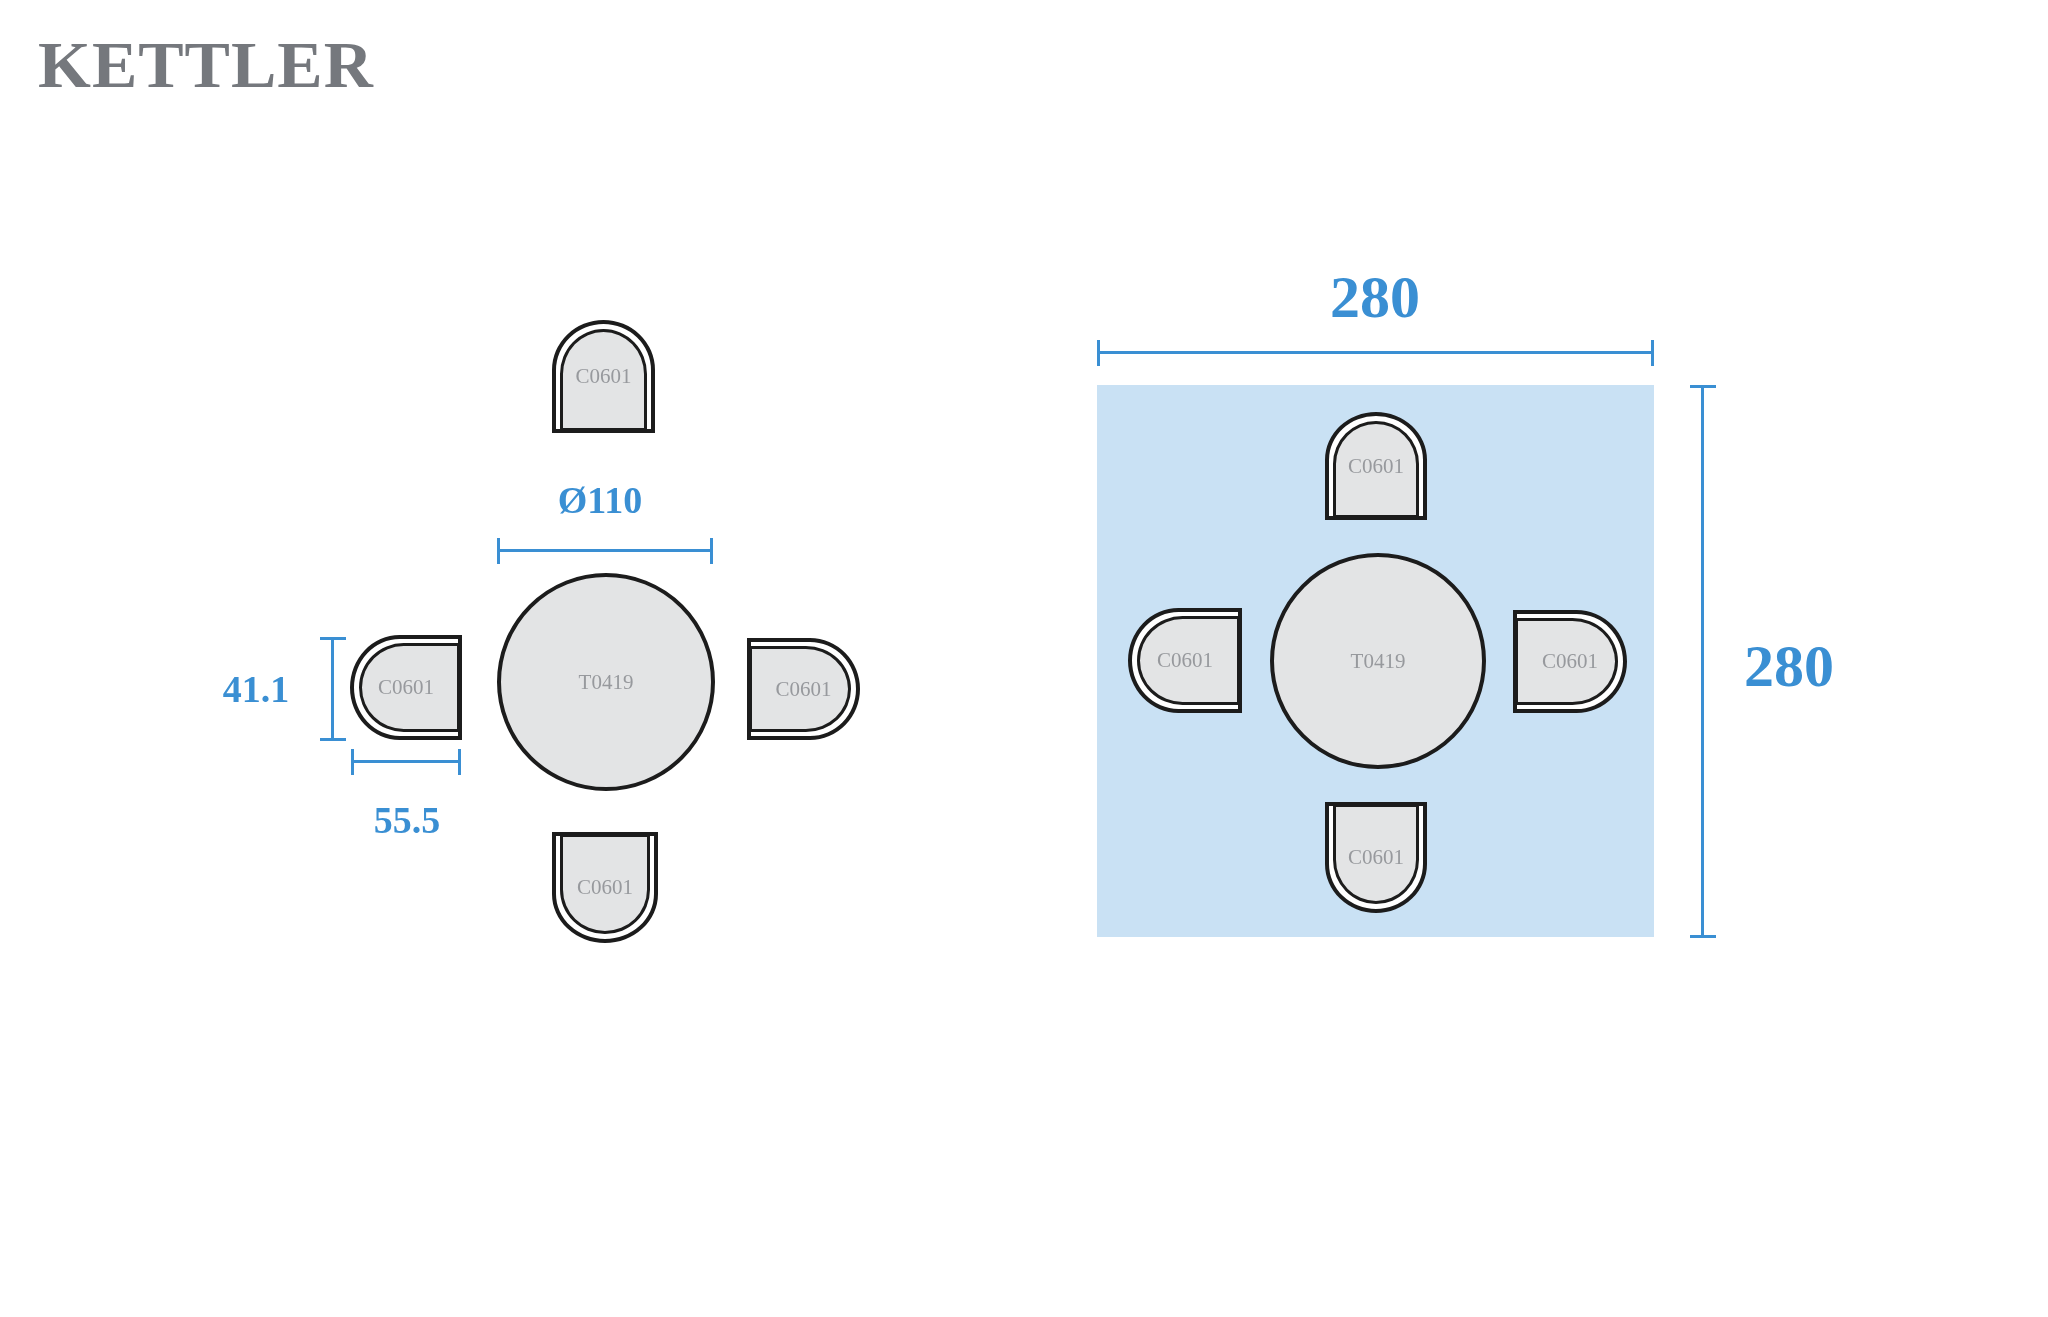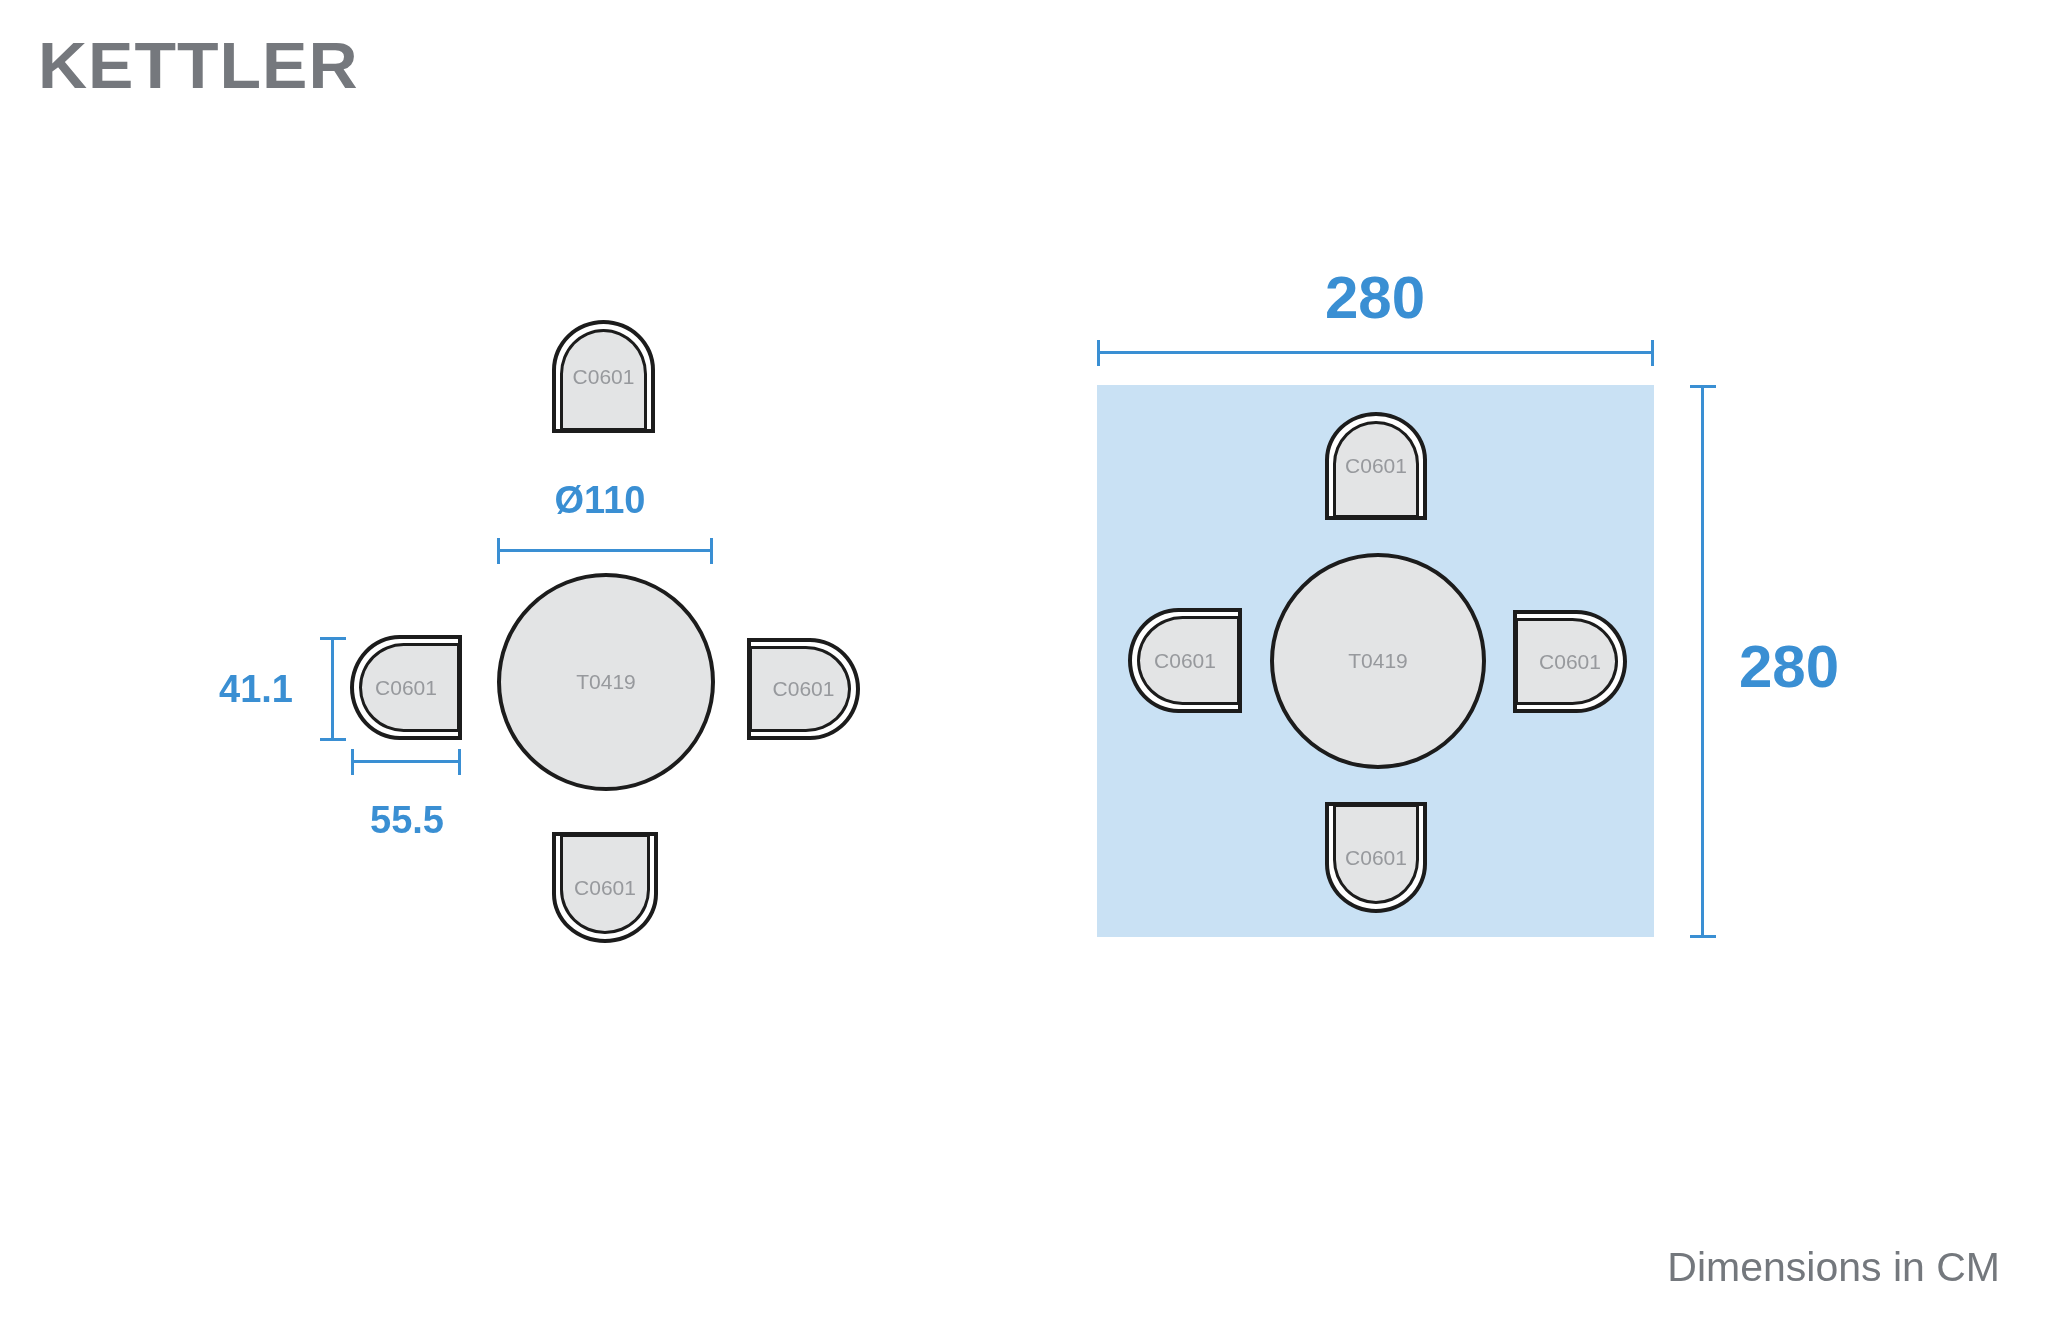--- a/index.html
+++ b/index.html
@@ -12,20 +12,21 @@
     --footer-gray:#74787d;
   }
   *{margin:0;padding:0;box-sizing:border-box;}
   html,body{background:#fff;}
   body{font-family:"Liberation Sans", sans-serif;}
   .canvas{
     position:relative;
     width:2048px;height:1317px;
     background:#ffffff;
     overflow:hidden;
+    font-family:Liberation Serif, serif;
   }
   .logo{
     position:absolute;left:38px;top:28px;
     font-size:68px;font-weight:800;letter-spacing:1px;
     color:var(--logo-gray);
     transform:scaleY(0.95);
     transform-origin:left top;
   }
   
   .table-round{
@@ -188,15 +189,14 @@
     </div>
 
     <div class="chair down" style="left:1325px;top:802px;width:102px;height:111px;">
       <div class="chair-outer"></div>
       <div class="chair-inner"></div>
       <span class="part-label">C0601</span>
     </div>
 
   </div>
 
-  <div class="footer-text" style="right:48px;top:1244px;font-size:41px;">Dimensions in CM</div>
 
 </div>
 
 </body></html>

